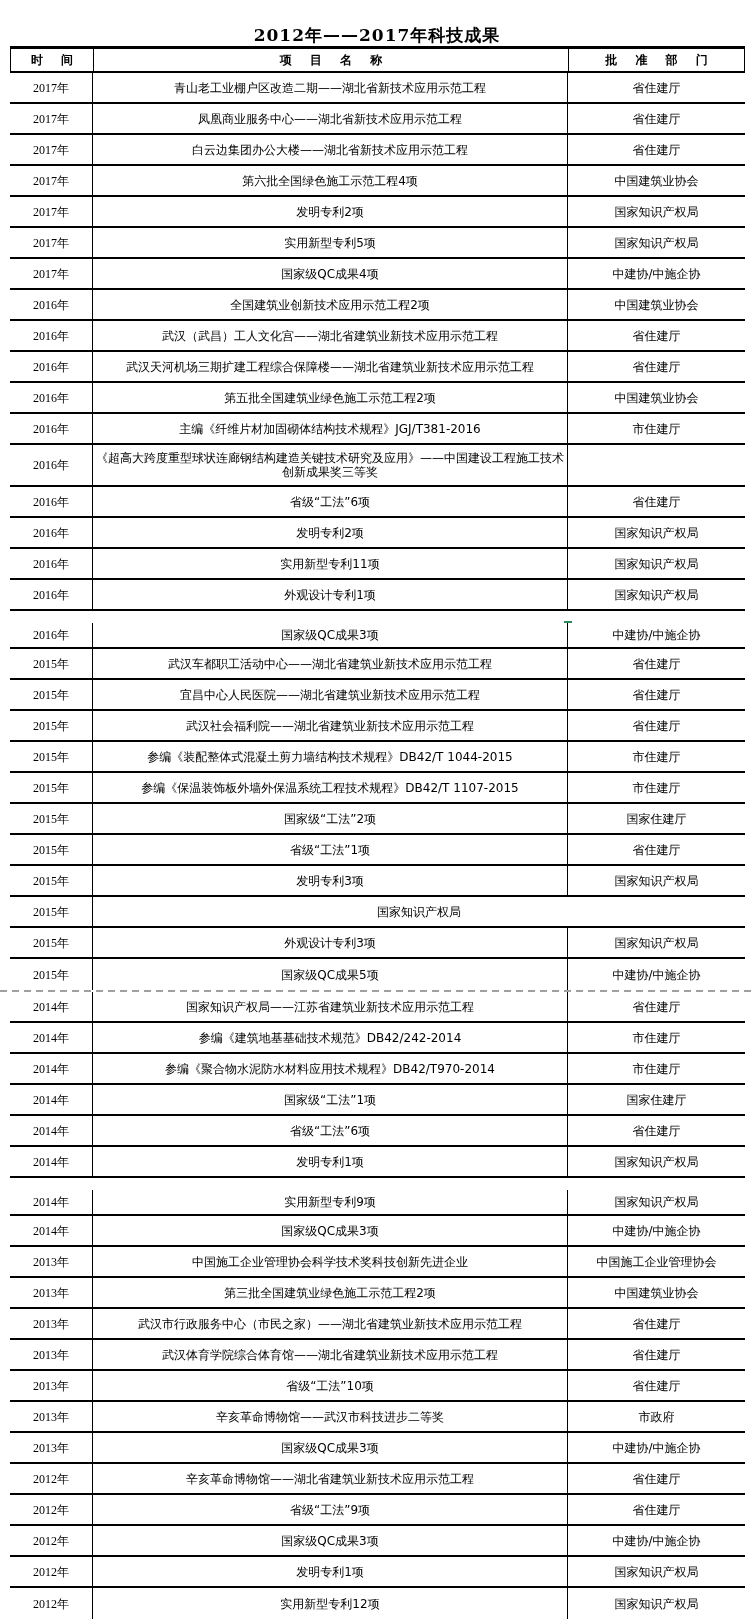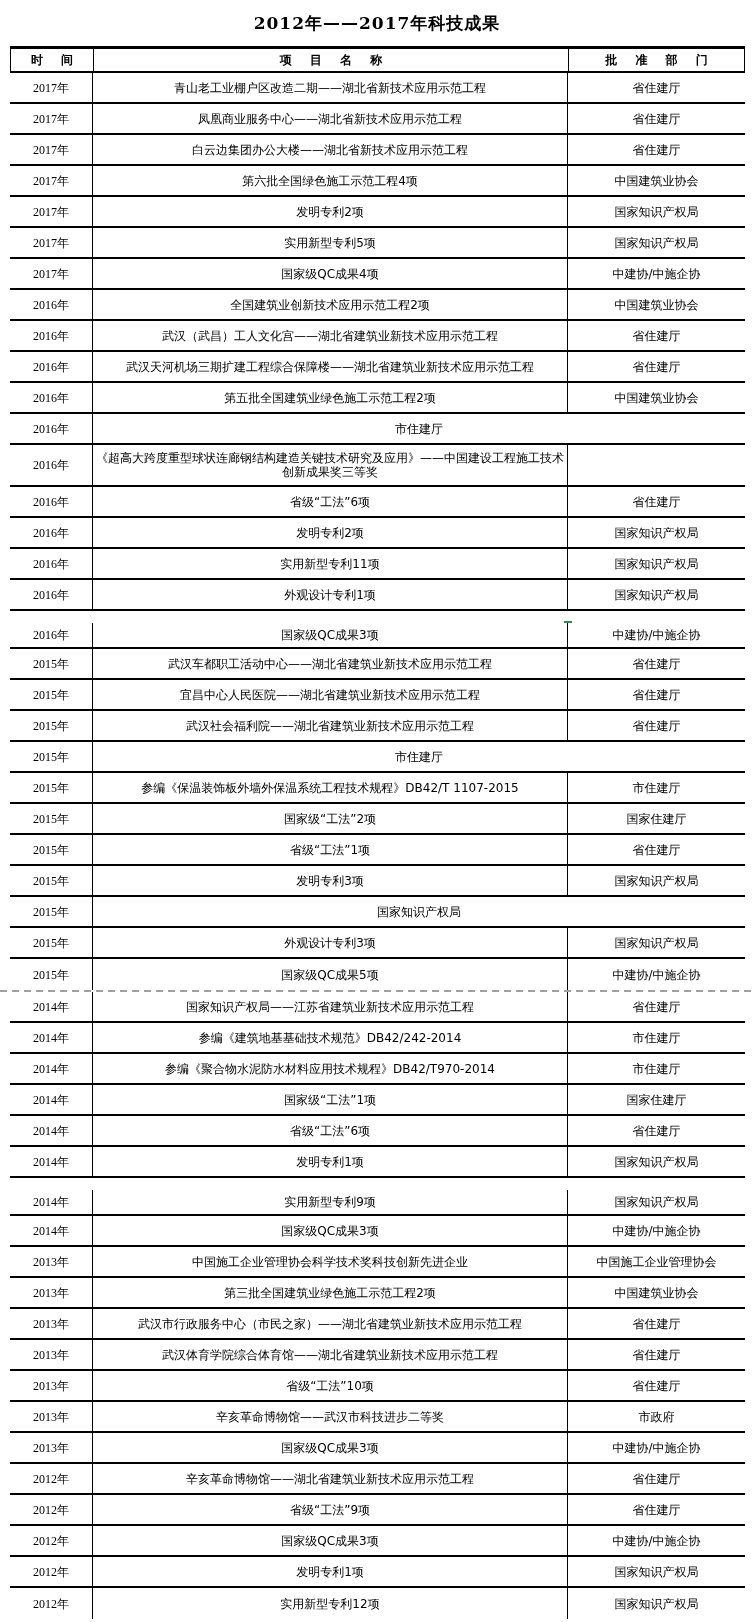--- a/index.html
+++ b/index.html
@@ -4,21 +4,21 @@
 <style>
   * { box-sizing: border-box; margin: 0; padding: 0; }
   html, body { background: #ffffff; }
   body {
     width: 754px; height: 1622px;
     position: relative; overflow: hidden;
     font-family: "DejaVu Sans", sans-serif;
     color: #000;
   }
   .title {
-    position: absolute; top: 0; left: 0; width: 754px; height: 46px;
+    position: absolute; top: 12px; left: 0; width: 754px; height: 46px;
     display: flex; align-items: center; justify-content: center;
     font-family: "DejaVu Serif", serif;
     font-weight: bold; font-size: 17px; letter-spacing: 1px; border-radius: 10px;
   }
   .tbl {
     position: absolute; left: 10px; top: 46px; width: 735px;
     border-top: 3px solid var(--line, #000);
   }
   .thead {
     display: flex; height: 24px;
@@ -114,20 +114,21 @@
         <div class="cell c2">武汉天河机场三期扩建工程综合保障楼——湖北省建筑业新技术应用示范工程</div>
         <div class="cell c3">省住建厅</div>
       </div>
       <div class="row">
         <div class="cell c1">2016年</div>
         <div class="cell c2">第五批全国建筑业绿色施工示范工程2项</div>
         <div class="cell c3">中国建筑业协会</div>
       </div>
       <div class="row">
         <div class="cell c1">2016年</div>
+        <div class="cell c2">主编《纤维片材加固砌体结构技术规程》JGJ/T381-2016</div>
         <div class="cell c3">市住建厅</div>
       </div>
       <div class="row tall">
         <div class="cell c1">2016年</div>
         <div class="cell c2">《超高大跨度重型球状连廊钢结构建造关键技术研究及应用》——中国建设工程施工技术创新成果奖三等奖</div>
         <div class="cell c3"></div>
       </div>
       <div class="row">
         <div class="cell c1">2016年</div>
         <div class="cell c2">省级“工法”6项</div>
@@ -166,20 +167,21 @@
         <div class="cell c2">宜昌中心人民医院——湖北省建筑业新技术应用示范工程</div>
         <div class="cell c3">省住建厅</div>
       </div>
       <div class="row">
         <div class="cell c1">2015年</div>
         <div class="cell c2">武汉社会福利院——湖北省建筑业新技术应用示范工程</div>
         <div class="cell c3">省住建厅</div>
       </div>
       <div class="row">
         <div class="cell c1">2015年</div>
+        <div class="cell c2">参编《装配整体式混凝土剪力墙结构技术规程》DB42/T 1044-2015</div>
         <div class="cell c3">市住建厅</div>
       </div>
       <div class="row">
         <div class="cell c1">2015年</div>
         <div class="cell c2">参编《保温装饰板外墙外保温系统工程技术规程》DB42/T 1107-2015</div>
         <div class="cell c3">市住建厅</div>
       </div>
       <div class="row">
         <div class="cell c1">2015年</div>
         <div class="cell c2">国家级“工法”2项</div>

